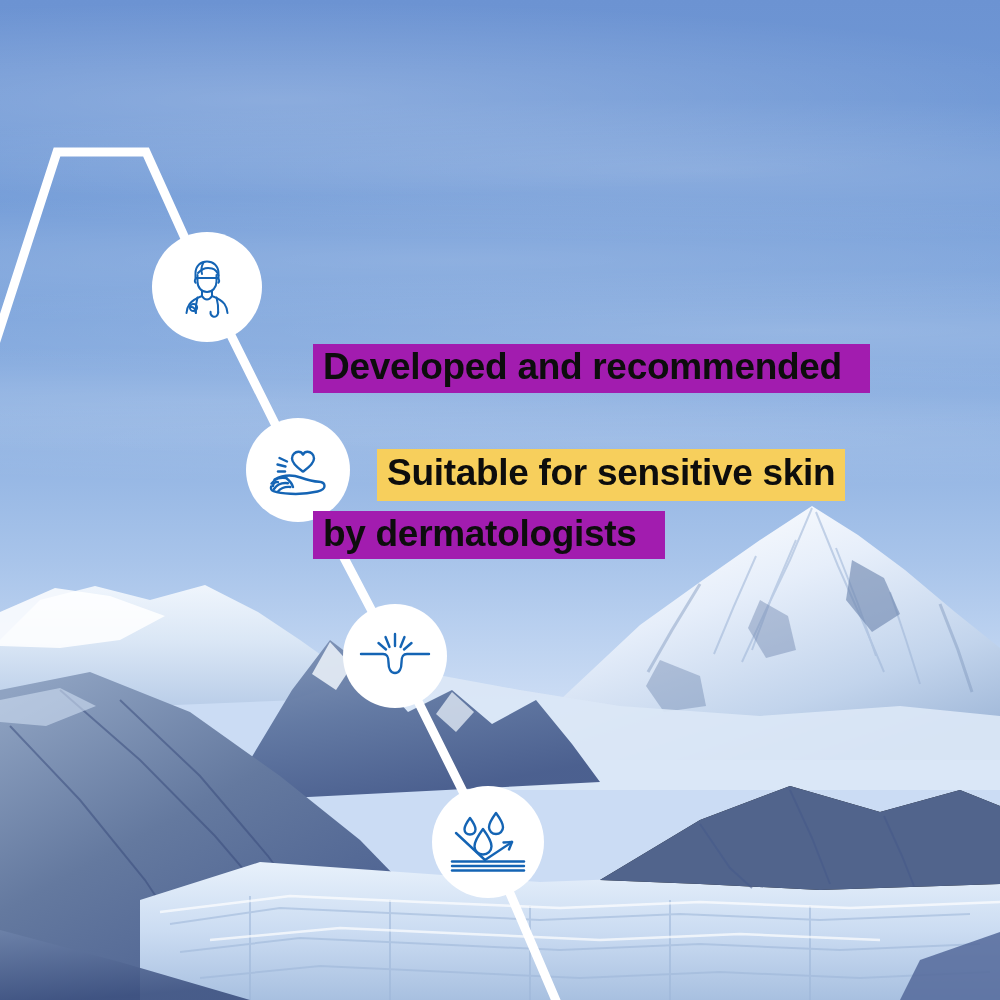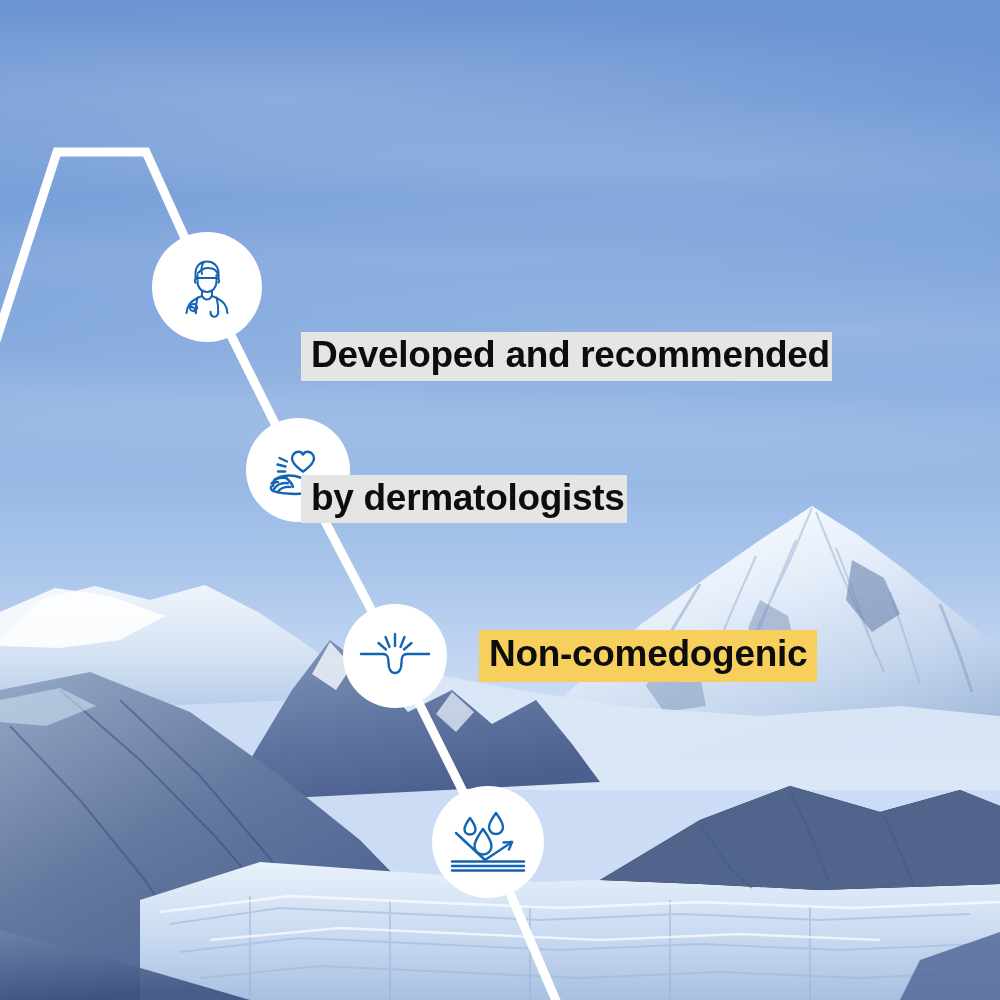--- a/index.html
+++ b/index.html
@@ -47,23 +47,23 @@
     padding:3px 10px 6px 10px;
     white-space:pre;
     box-sizing:border-box;
   }
   .chip-multi{
     padding:6px 10px 8px 10px;
     background:transparent;
   }
   .chip-multi .ln{
     display:table;
-    background:#e5e5e5;
-    padding:2px 2px 4px 10px;
-    margin:4px;
+    background:#a21caf;
+    padding:2px 28px 4px 10px;
+    margin:16px;
   }
 
   
   .bubble{
     position:absolute;
     border-radius:50%;
     background:#ffffff;
     display:flex;align-items:center;justify-content:center;
     box-shadow:0 0 0 0 rgba(0,0,0,0);
   }
@@ -286,17 +286,17 @@
         <path d="M4,68.5 L76,68.5"></path>
       </svg>
     </span>
   </div>
 
   <div class="chip chip-multi" style="left:287px;top:236px;font-size:37px;">
     <div class="ln">Developed and recommended</div>
     <div class="ln">by dermatologists</div>
   </div>
 
-
-  <div class="chip" style="left:479px;top:630px;font-size:37px;">Non-comedogenic</div>
+  <div class="chip" style="left:377px;top:449px;font-size:37px;">Suitable for sensitive skin</div>
+
 
 
 </div>
 
 </body></html>

